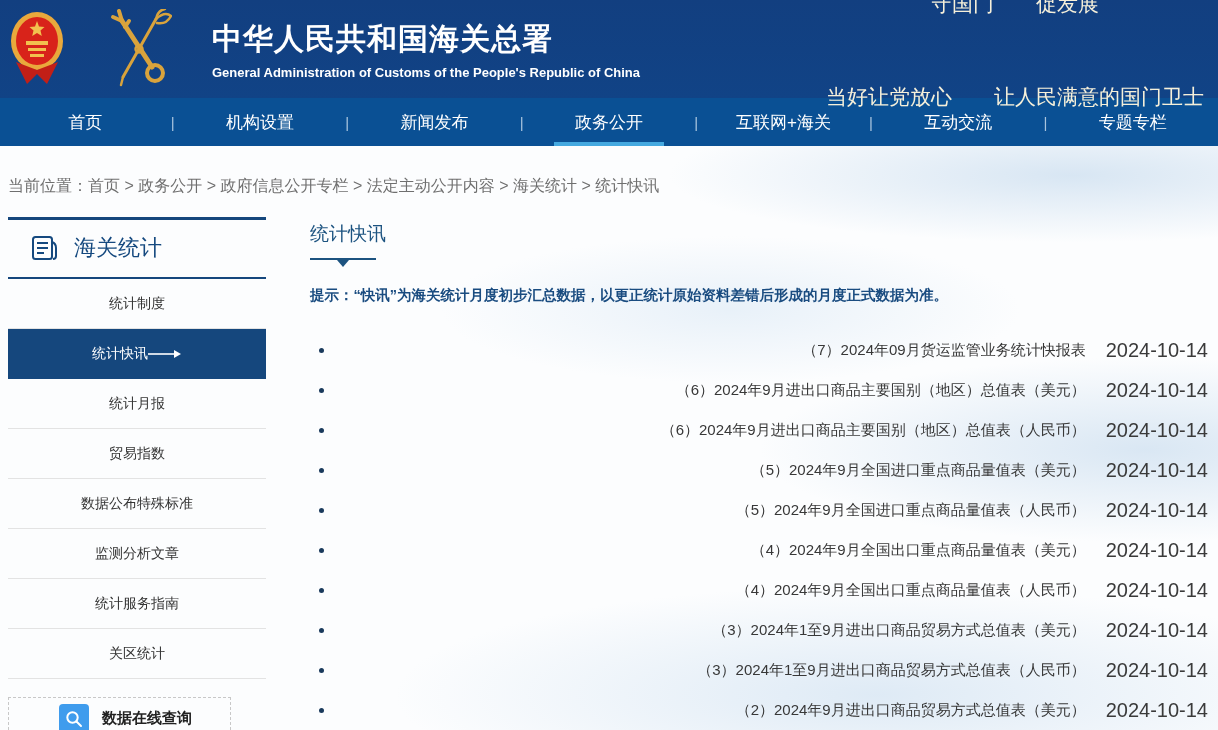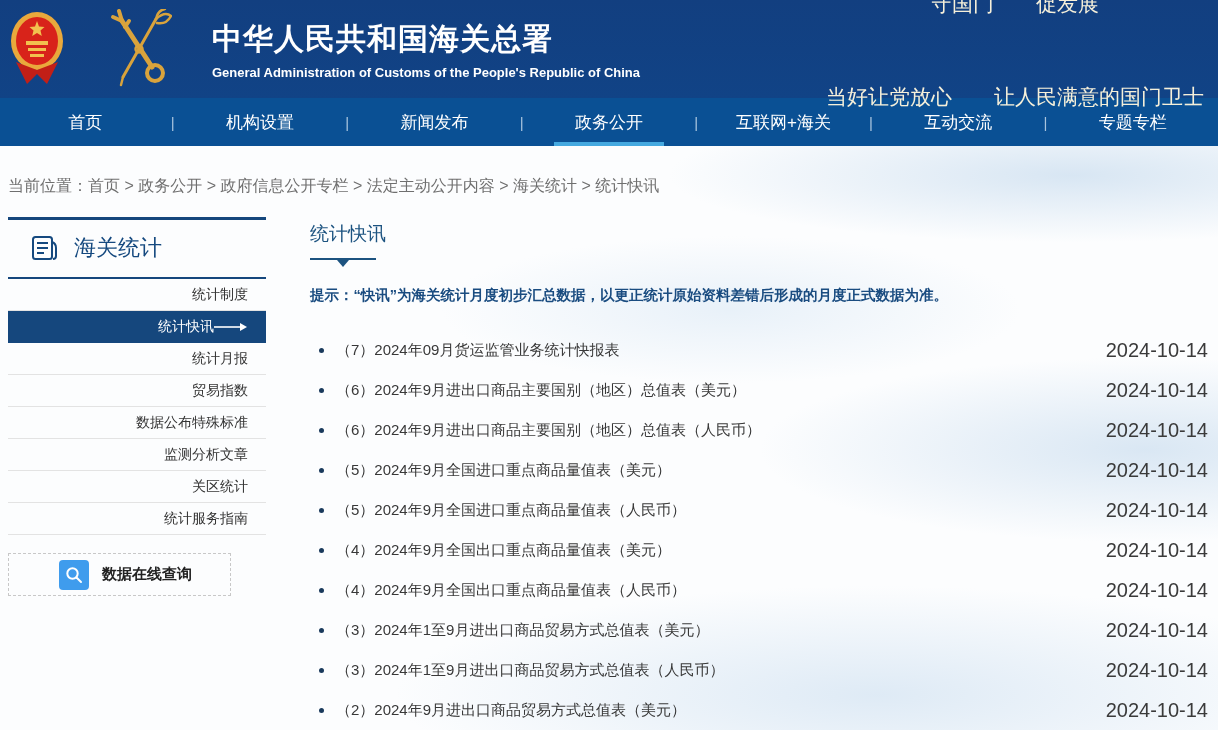--- a/index.html
+++ b/index.html
@@ -39,38 +39,38 @@
   .bc-link{ cursor:pointer; }
 
   .content{ display:flex; padding:0 10px 0 8px; }
 
   
   .sidebar{ width:258px; flex-shrink:0; border-top:3px solid #15477d; }
   .side-head{ display:flex; align-items:center; padding:13px 10px 14px 22px;
     border-bottom:2px solid #15477d; }
   .side-head .side-title{ font-size:22px; color:#15497f; margin-left:14px; }
   .side-menu{ list-style:none; }
-  .side-item{ height:32px; display:flex; align-items:center; justify-content:flex-end;
+  .side-item{ height:50px; display:flex; align-items:center; justify-content:center;
     padding:0 18px; font-size:14px; color:#333; border-bottom:1px solid #e3e3e3; cursor:pointer; }
   .side-item.active{ background:#15477d; color:#fff; border-bottom-color:#15477d; }
   .query-box{ margin-top:18px; width:223px; height:43px; border:1px dashed #c8c8c8;
     display:flex; align-items:center; padding-left:50px; cursor:pointer; }
   .q-icon{ width:30px; height:30px; background:#3f9ced; border-radius:4px;
     display:flex; align-items:center; justify-content:center; flex-shrink:0; }
   .q-label{ font-size:15px; font-weight:bold; color:#222; margin-left:13px; white-space:nowrap; }
 
   
   .main{ flex:1; padding:4px 0 0 44px; min-width:0; }
   .page-title{ font-size:19px; color:#1c5380; font-weight:normal; }
   .title-underline{ width:66px; border-bottom:2px solid #1c5380; position:relative; margin-top:11px; }
   .tri{ position:absolute; left:50%; top:2px; transform:translateX(-50%); width:0; height:0;
     border-left:6px solid transparent; border-right:6px solid transparent; border-top:7px solid #1c5380; }
   .hint{ margin-top:26px; font-size:14.5px; font-weight:bold; color:#1a4c80; }
   .news-list{ list-style:none; margin-top:25px; }
-  .news-row{ height:40px; display:flex; align-items:center; }
+  .news-row{ height:40px; display:flex; align-items:center;text-align:right; }
   .bullet{ width:5px; height:5px; border-radius:50%; background:#1a3a5c; margin:0 12px 0 9px; flex-shrink:0; }
   .news-title{ flex:1; font-size:15px; color:#383838; cursor:pointer; white-space:nowrap;
     overflow:hidden; text-overflow:ellipsis; }
   .news-date{ font-size:20px; color:#3a3a3a; margin-left:20px; }
 </style>
 </head>
 <body>
 
 <div class="page">
 
@@ -179,24 +179,24 @@
             <li class="side-item">
               <span>贸易指数</span>
             </li>
             <li class="side-item">
               <span>数据公布特殊标准</span>
             </li>
             <li class="side-item">
               <span>监测分析文章</span>
             </li>
             <li class="side-item">
+              <span>统计服务指南</span>
+            </li>
+            <li class="side-item">
               <span>关区统计</span>
-            </li>
-            <li class="side-item">
-              <span>统计服务指南</span>
             </li>
           </ul>
         <div class="query-box">
           <span class="q-icon">
             <svg width="20" height="20" viewBox="0 0 20 20">
               <circle cx="8.5" cy="8.5" r="5.2" stroke="#fff" stroke-width="2" fill="none"></circle>
               <line x1="12.5" y1="12.5" x2="17" y2="17" stroke="#fff" stroke-width="2" stroke-linecap="round"></line>
             </svg>
           </span>
           <span class="q-label">数据在线查询</span>

